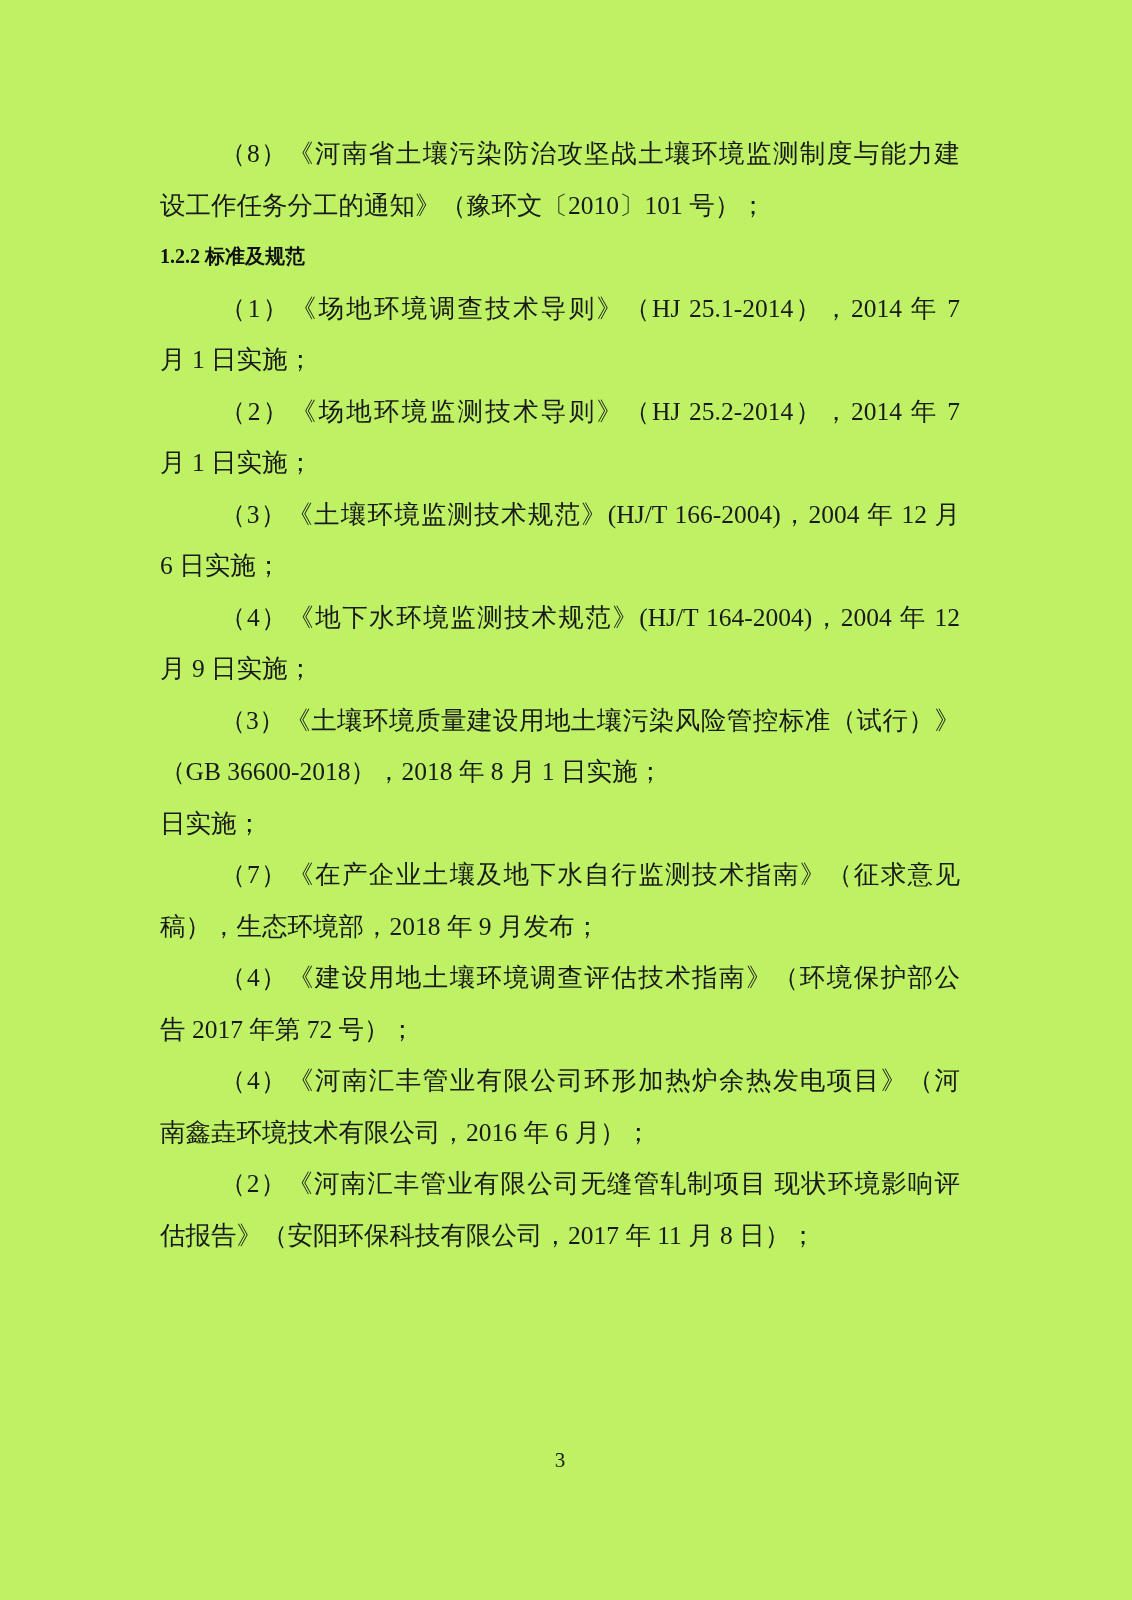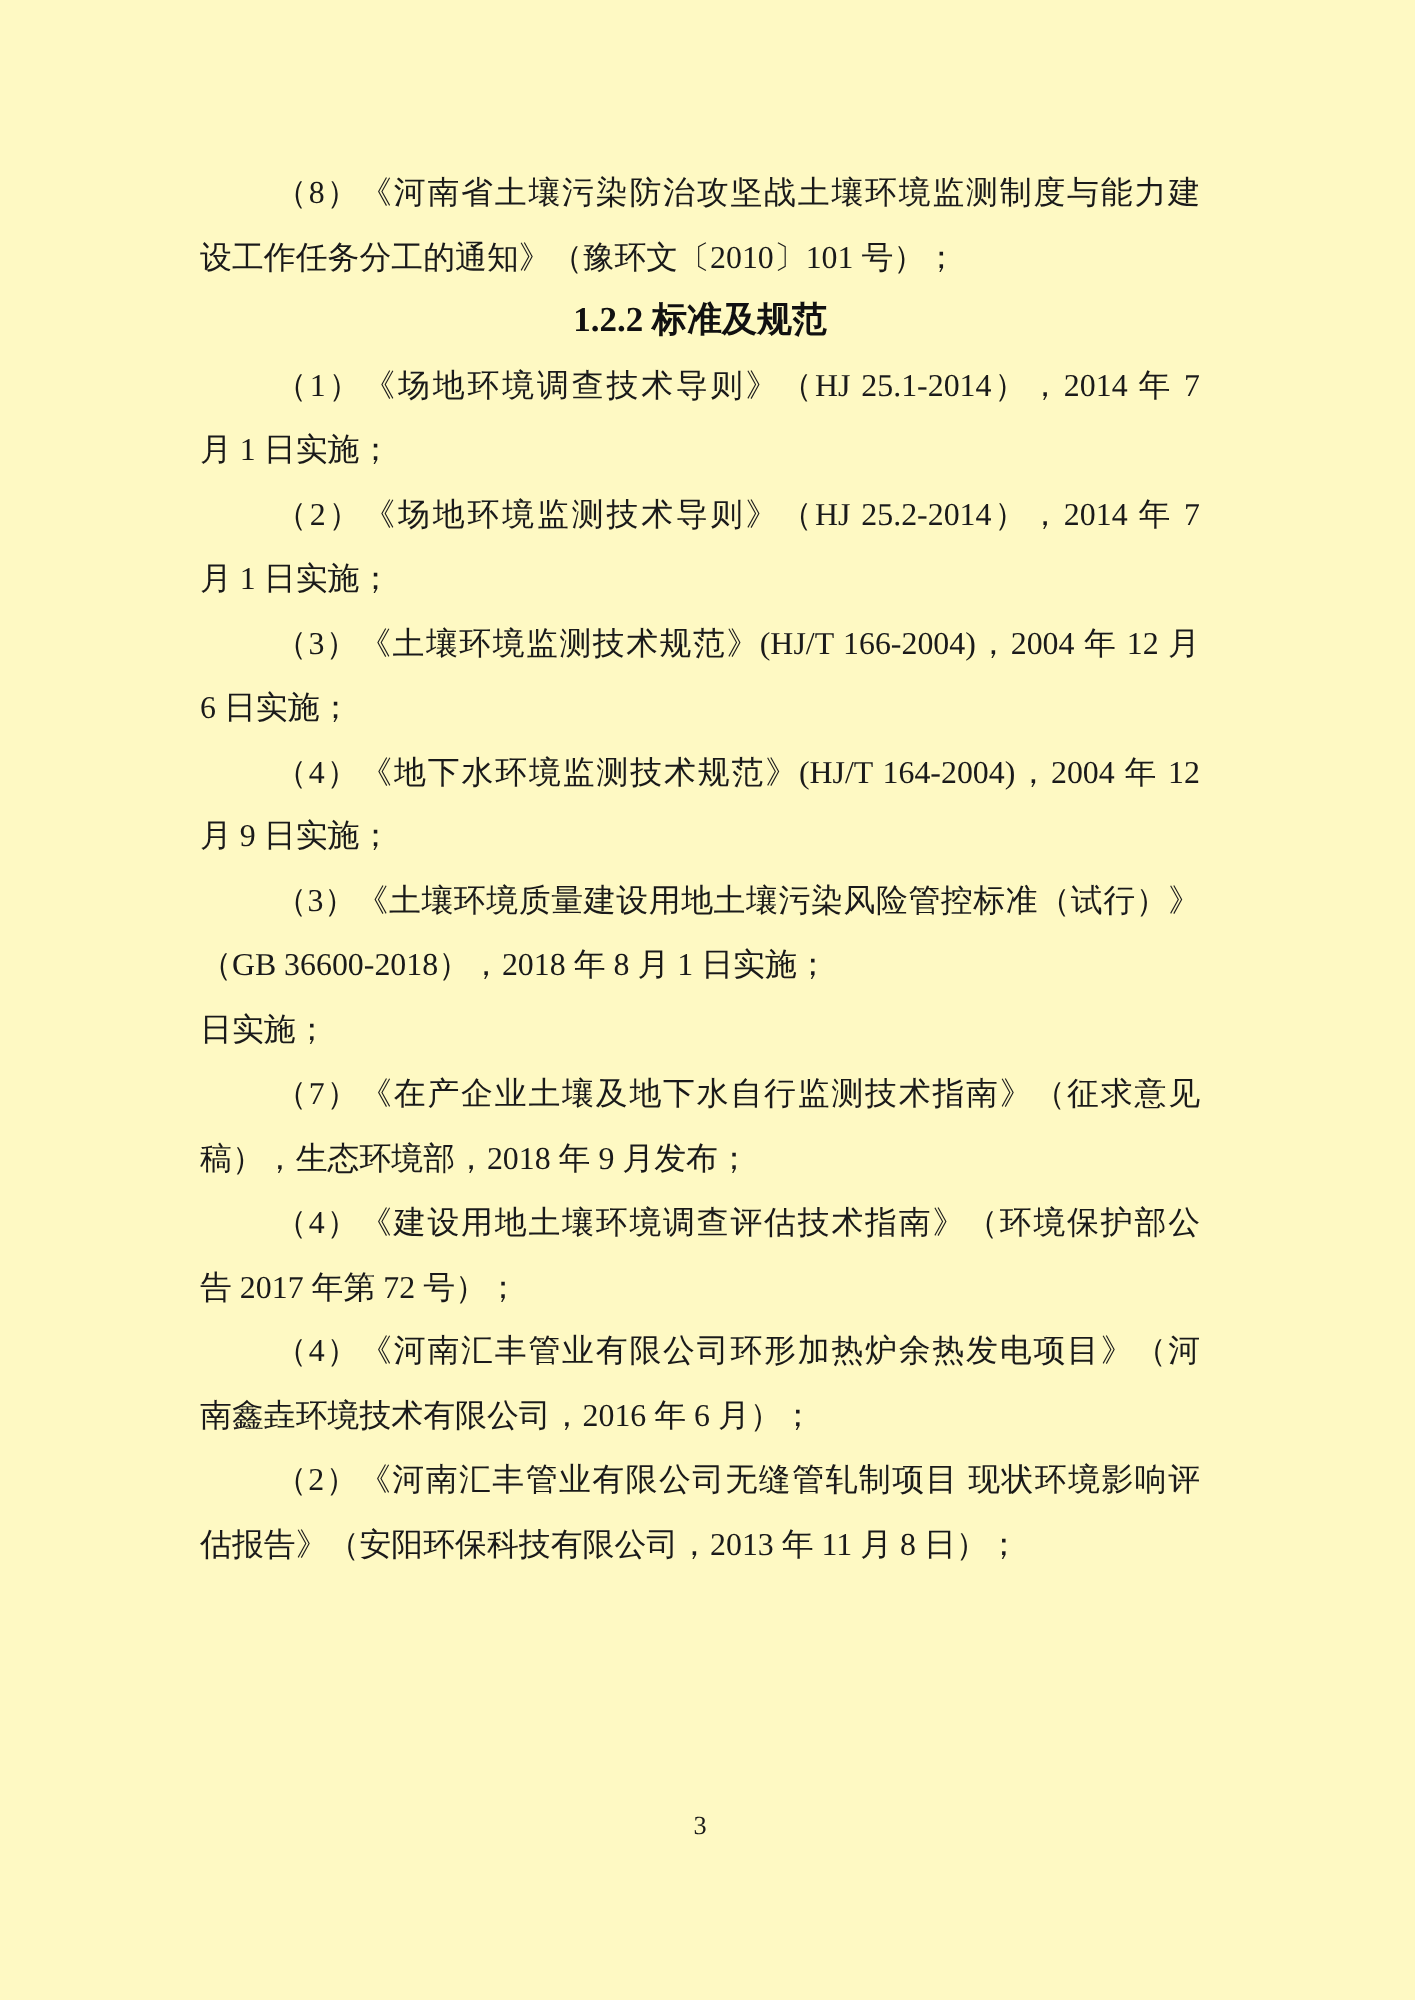--- a/index.html
+++ b/index.html
@@ -4,21 +4,21 @@
 <style>
   html, body {
     margin: 0;
     padding: 0;
     background: #ffffff;
   }
   .page {
     position: relative;
     width: 1132px;
     height: 1600px;
-    background: #fef9c3;
+    background: #bef264;
     overflow: hidden;
     font-family: "Liberation Serif", "DejaVu Serif", serif;
   }
   .content {
     position: absolute;
     left: 160px;
     top: 128px;
     width: 800px;
     color: #1a1a1a;
   }
@@ -32,26 +32,26 @@
     color: #1a1a1a;
   }
   .line.first {
     text-indent: 60px;
   }
   .line.last {
     text-align-last: left;
     white-space: normal;
   }
   .heading {
-    font-size: 28px;
+    font-size: 20px;
     font-weight: bold;
     line-height: 51.5px;
     height: 51.5px;
     color: #111111;
-    text-align: center;
+    text-align: left;
   }
   .page-number {
     position: absolute;
     left: 160px;
     top: 1448px;
     width: 800px;
     text-align: center;
     font-size: 21px;
     color: #1a1a1a;
   }
@@ -75,16 +75,16 @@
       <div class="line first">（3）《土壤环境质量建设用地土壤污染风险管控标准（试行）》</div>
       <div class="line last">（GB 36600-2018），2018 年 8 月 1 日实施；</div>
       <div class="line last">日实施；</div>
       <div class="line first">（7）《在产企业土壤及地下水自行监测技术指南》（征求意见</div>
       <div class="line last">稿），生态环境部，2018 年 9 月发布；</div>
       <div class="line first">（4）《建设用地土壤环境调查评估技术指南》（环境保护部公</div>
       <div class="line last">告 2017 年第 72 号）；</div>
       <div class="line first">（4）《河南汇丰管业有限公司环形加热炉余热发电项目》（河</div>
       <div class="line last">南鑫垚环境技术有限公司，2016 年 6 月）；</div>
       <div class="line first">（2）《河南汇丰管业有限公司无缝管轧制项目 现状环境影响评</div>
-      <div class="line last">估报告》（安阳环保科技有限公司，2013 年 11 月 8 日）；</div>
+      <div class="line last">估报告》（安阳环保科技有限公司，2017 年 11 月 8 日）；</div>
     </div>
   <div class="page-number">3</div>
 </div>
 
 </body></html>

